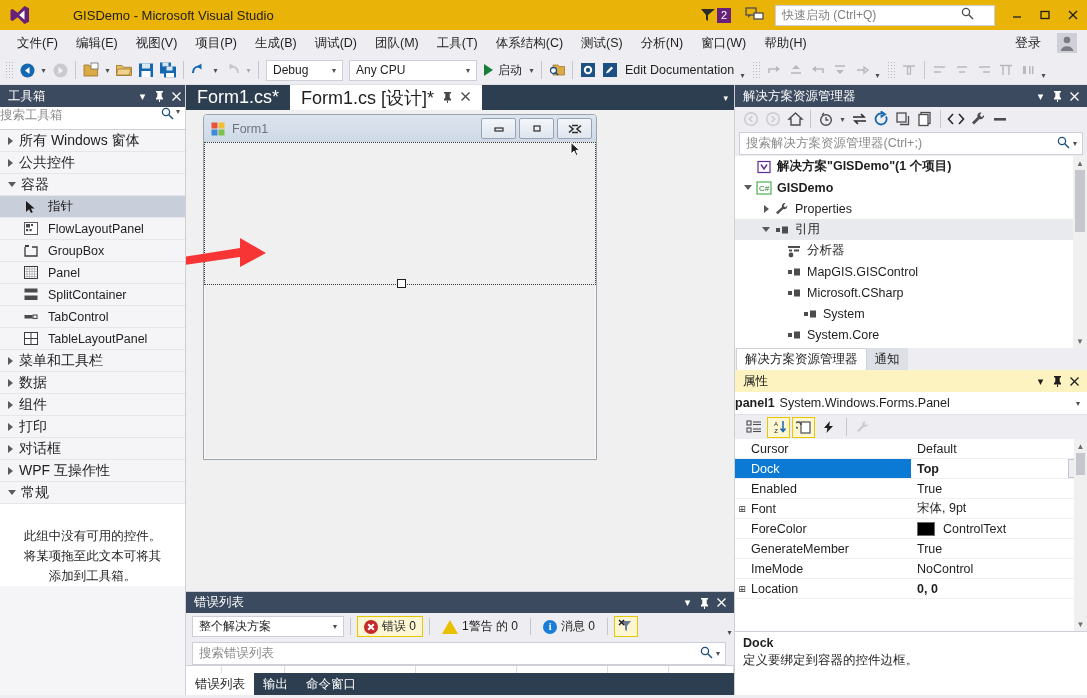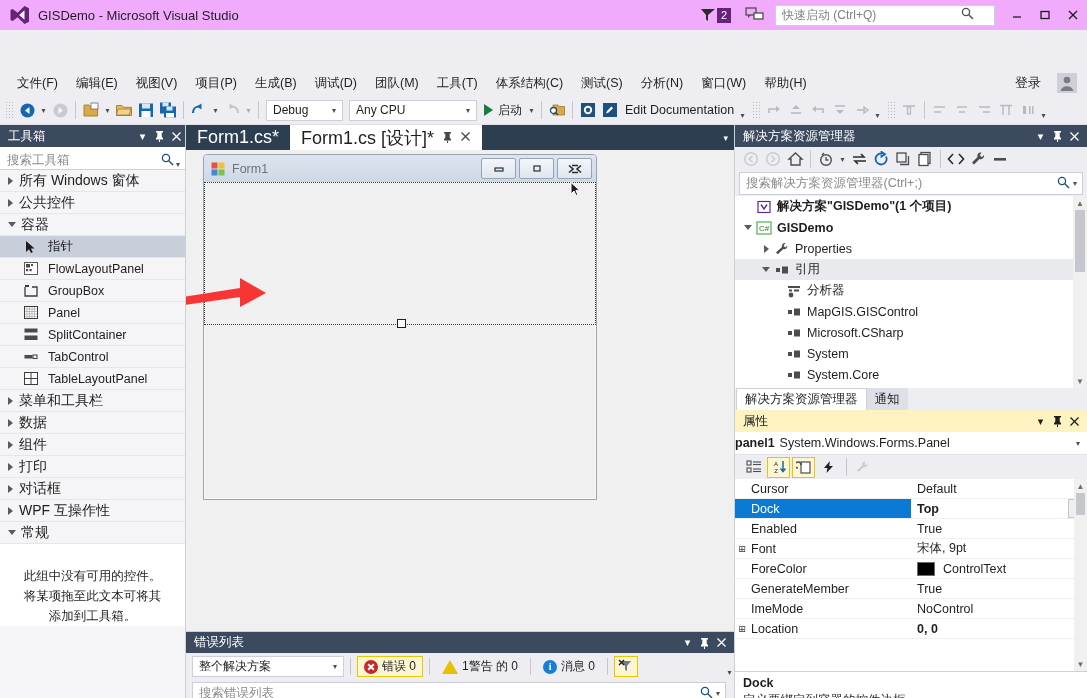--- a/index.html
+++ b/index.html
@@ -5,39 +5,39 @@
   html,body{margin:0;padding:0;}
   body{
     width:1087px;height:698px;overflow:hidden;
     font-family:"Liberation Sans","DejaVu Sans",sans-serif;
     font-size:12px;color:#1e1e1e;background:#eeeef2;
     -webkit-font-smoothing:antialiased;
   }
   .app{position:relative;width:1087px;height:698px;background:#eeeef2;}
 
   
-  .titlebar{height:30px;background:#f0abfc;display:flex;align-items:center;position:relative;}
+  .titlebar{height:30px;background:#eab308;display:flex;align-items:center;position:relative;gap:35px;}
   .vs-logo{width:22px;height:22px;margin-left:9px;margin-right:7px;position:relative;flex:none;}
   .vs-logo svg{display:block;}
   .title-text{font-size:13px;color:#1e1e1e;}
   .title-right{position:absolute;right:0;top:0;height:30px;display:flex;align-items:center;}
   .notif{display:flex;align-items:center;margin-right:10px;}
   .flagshape{width:16px;height:14px;position:relative;}
   .badge-purple{background:#68217a;color:#fff;font-size:11px;padding:1px 4px 2px;line-height:12px;margin-left:1px;}
   .feedback-ic{width:20px;height:18px;margin:0 10px 0 4px;position:relative;}
   .quicklaunch{
     width:220px;height:21px;background:#fff;border:1px solid #ccceda;
     display:flex;align-items:center;box-sizing:border-box;padding:0 20px 0 6px;
   }
   .quicklaunch .ql-text{color:#808080;font-size:12px;flex:1;}
   .win-btns{display:flex;align-items:center;margin-left:8px;}
   .win-btn{width:28px;height:28px;display:flex;align-items:center;justify-content:center;color:#1e1e1e;}
 
   
-  .menubar{height:26px;background:#eeeef2;display:flex;align-items:center;position:relative;padding-left:8px;margin-top:40px;}
+  .menubar{height:26px;background:#eeeef2;display:flex;align-items:center;position:relative;padding-left:8px;}
   .menu-item{padding:3px 9px;font-size:12.5px;color:#1e1e1e;white-space:nowrap;}
   .menu-right{position:absolute;right:4px;top:0;height:26px;display:flex;align-items:center;}
   .signin{font-size:13px;padding:3px 8px;color:#1e1e1e;}
   .acct-ic{width:20px;height:20px;background:#cfcfd8;margin-left:8px;margin-right:6px;position:relative;}
 
   
   .toolbar{height:28px;background:#eeeef2;display:flex;align-items:center;border-bottom:1px solid #e0e0e6;}
   .grip{width:8px;height:18px;margin:0 3px 0 5px;
     background-image:radial-gradient(#b2b2b8 40%,transparent 41%);
     background-size:3px 3px;opacity:.9;}
@@ -59,22 +59,22 @@
   
   .body-row{display:flex;height:610px;align-items:stretch;}
 
   
   .toolbox{width:185px;background:#000000;display:flex;flex-direction:column;border-right:1px solid #cfcfd8;}
   .pane-head{height:22px;background:#3b4a5f;color:#fff;display:flex;align-items:center;padding-left:8px;font-size:12.5px;}
   .pane-head .ph-title{flex:1;white-space:nowrap;overflow:hidden;}
   .ph-btn{width:17px;height:20px;display:flex;align-items:center;justify-content:center;font-size:11px;color:#fff;}
   .ph-btn.dark{color:#1e1e1e;}
   .searchbox{
-    height:22px;border-bottom:1px solid #cfcfd8;display:flex;align-items:flex-end;
-    background:#fff;padding-left:7px;
+    height:22px;border-bottom:1px solid #cfcfd8;display:flex;align-items:flex-start;
+    background:#fff;
   }
   .searchbox .sb-ph{flex:1;color:#8a8a8a;font-size:12.5px;}
   .tbx-list{flex:1;overflow:hidden;background:#f5f5f7;}
   .tbx-cat{height:21px;display:flex;align-items:center;padding-left:6px;font-size:14px;border-bottom:1px solid #e6e6ea;background:#f5f5f7;}
   .tri-r{width:0;height:0;border-left:5px solid #5a5a5a;border-top:4px solid transparent;border-bottom:4px solid transparent;margin-right:6px;margin-left:2px;}
   .tri-d{width:0;height:0;border-top:5px solid #5a5a5a;border-left:4px solid transparent;border-right:4px solid transparent;margin-right:5px;margin-left:2px;}
   .tbx-item{height:21px;display:flex;align-items:center;padding-left:22px;font-size:12.5px;border-bottom:1px solid #e6e6ea;background:#f5f5f7;}
   .tbx-item.sel{background:#c9cedb;}
   .tbx-ico{width:18px;height:16px;margin-right:8px;display:flex;align-items:center;justify-content:center;flex:none;}
   .tbx-empty{padding:22px 18px 0;text-align:center;font-size:12.5px;line-height:20px;color:#1e1e1e;background:#fff;}
@@ -899,21 +899,21 @@
         </div>
         <div class="trow" style="padding-left:50px">
           <span class="t-ico">
             <svg width="16" height="14" viewBox="0 0 16 14">
                 <rect x="2" y="5" width="4" height="4" fill="#4d4d50"></rect>
                 <rect x="8" y="3.5" width="6" height="7" fill="#4d4d50"></rect>
               </svg>
           </span>
           <span>Microsoft.CSharp</span>
         </div>
-        <div class="trow" style="padding-left:50px">
+        <div class="trow" style="padding-left:66px">
           <span class="t-ico">
             <svg width="16" height="14" viewBox="0 0 16 14">
                 <rect x="2" y="5" width="4" height="4" fill="#4d4d50"></rect>
                 <rect x="8" y="3.5" width="6" height="7" fill="#4d4d50"></rect>
               </svg>
           </span>
           <span>System</span>
         </div>
         <div class="trow" style="padding-left:50px">
           <span class="t-ico">

